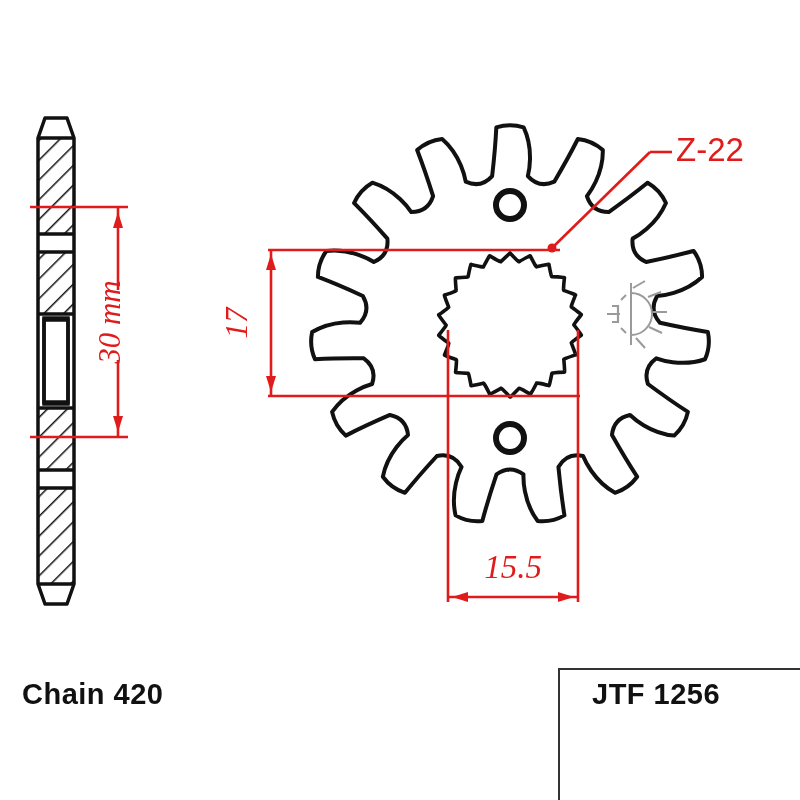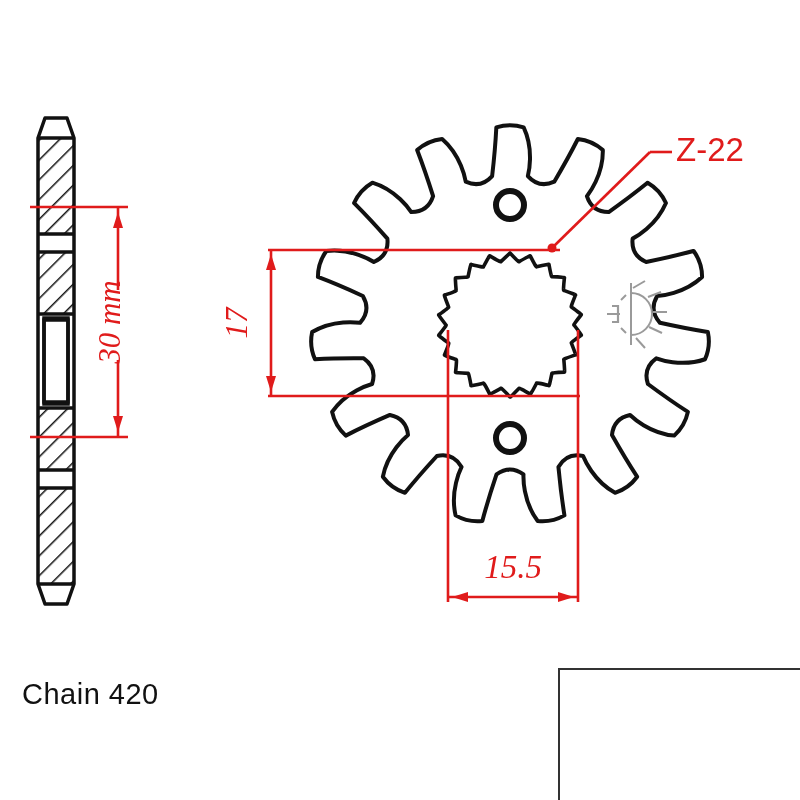--- a/index.html
+++ b/index.html
@@ -20,21 +20,21 @@
     left: 0;
     top: 0;
     width: 800px;
     height: 800px;
     display: block;
   }
   .label-text {
     position: absolute;
     color: #111111;
     font-family: "Liberation Sans", sans-serif;
-    font-weight: normal;
+    font-weight: bold;
     font-size: 29px;
     letter-spacing: 0.5px;
     white-space: nowrap;
   }
   #chain-label {
     left: 22px;
     top: 678px;
   }
   #part-label {
     left: 592px;
@@ -167,14 +167,15 @@
     </g>
     <text x="513" y="578" text-anchor="middle" fill="#e01b1b" font-family="Liberation Serif, serif" font-style="italic" font-size="33">15.5</text>
 
   </svg>
 
   <div class="frame-line" id="frame-vert"></div>
   <div class="frame-line" id="frame-horiz"></div>
 
   <div class="label-text" id="chain-label">Chain 420</div>
 
+  <div class="label-text" id="part-label">JTF 1256</div>
 
 </div>
 
 </body></html>

